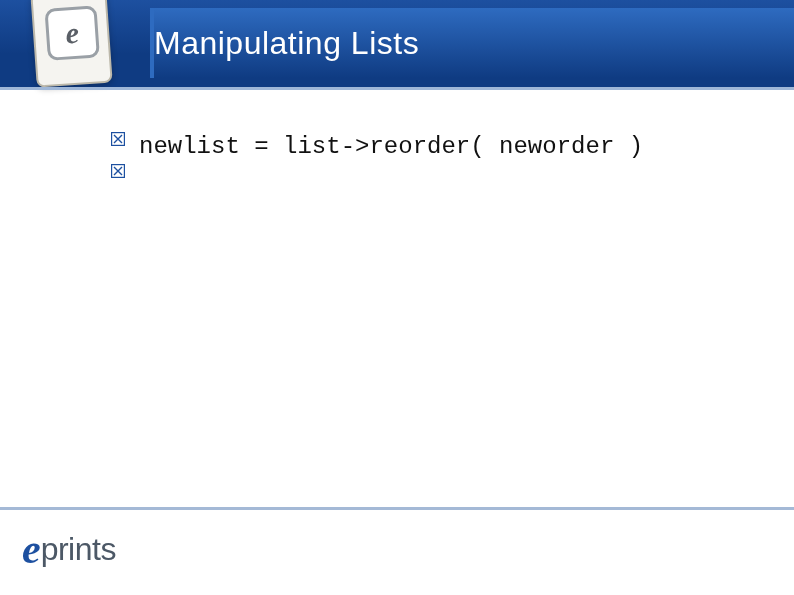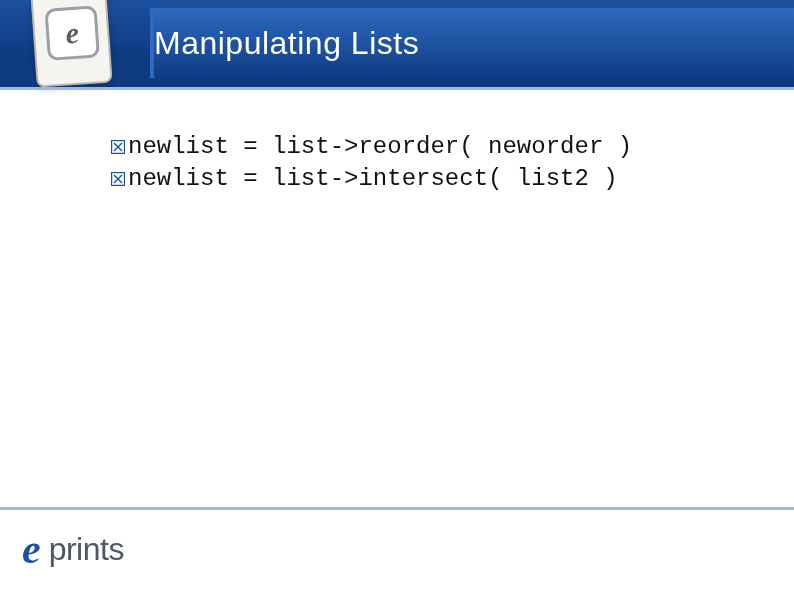--- a/index.html
+++ b/index.html
@@ -90,22 +90,23 @@
 
   
   .body-area {
     position: absolute;
     left: 108px;
     top: 132px;
     right: 40px;
   }
   .code-line {
     display: flex;
-    align-items: center;
+    align-items: flex-start;
     margin-bottom: 2px;
+    gap: 11px;
   }
   .bullet {
     width: 20px;
     flex: 0 0 20px;
     display: flex;
     align-items: center;
     justify-content: center;
   }
   .bullet svg { width: 14px; height: 14px; }
   .code-text {
@@ -146,21 +147,21 @@
     border: 3px solid #cfd4da;
     border-radius: 8px;
     left: -4px;
     top: 4px;
     z-index: -1;
   }
   .logo-prints {
     font-family: Arial, Helvetica, sans-serif;
     font-size: 32px;
     color: #4c5866;
-    margin-left: 8px;
+    margin-left: 0;
     letter-spacing: -0.5px;
   }
 </style>
 </head>
 <body>
 
 <div class="header">
   <div class="header-icon-wrap">
     <div class="header-icon-paper"></div>
     <div class="header-icon-e">e</div>
@@ -183,21 +184,20 @@
   </div>
 
 
   <div class="code-line">
     <span class="bullet">
       <svg viewBox="0 0 14 14">
           <rect x="0.5" y="0.5" width="13" height="13" fill="none" stroke="#1d50a0" stroke-width="1.4"></rect>
           <path d="M3 3 L11 11 M11 3 L3 11" stroke="#1d50a0" stroke-width="1.4"></path>
         </svg>
     </span>
-    <span class="code-text">newlist = list-&gt;intersect( list2 )</span>
   </div>
 
 
 </div>
 
 <div class="footer-line"></div>
 <div class="logo">
   <span class="logo-e">
     <span class="logo-box"></span>
     <span>e</span>

